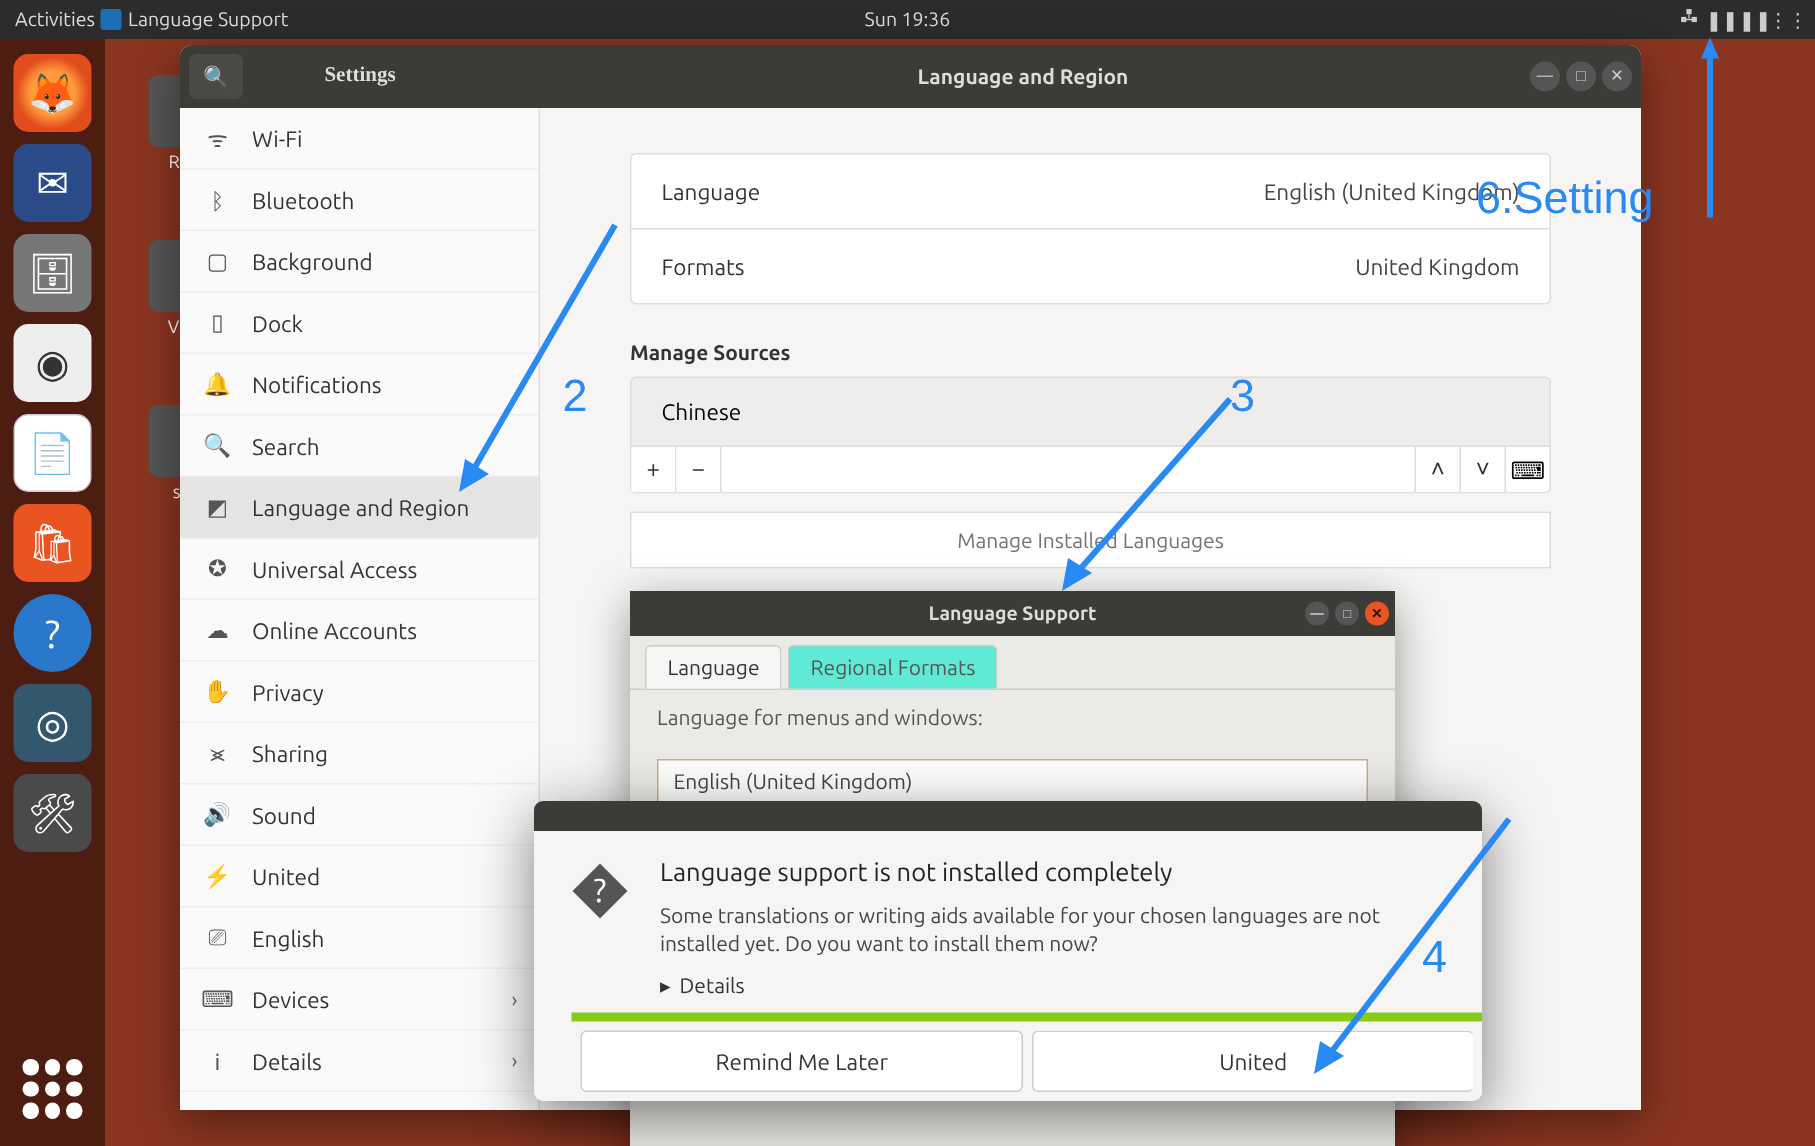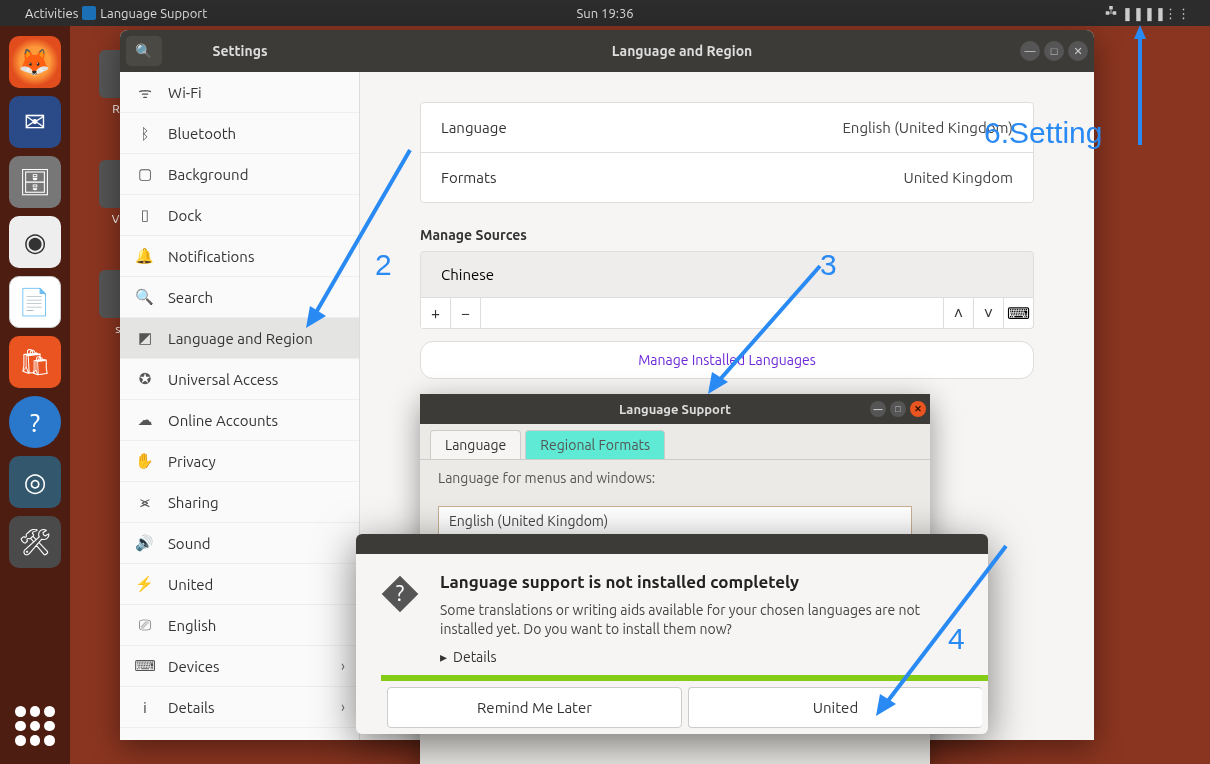--- a/index.html
+++ b/index.html
@@ -1,19 +1,19 @@
 <!DOCTYPE html>
 <html><head>
 <meta charset="utf-8">
 <style>
 * { margin: 0; padding: 0; box-sizing: border-box; font-family: "Ubuntu", "Segoe UI", sans-serif; }
 body { width: 1210px; height: 764px; background: #8a3520; overflow: hidden; position: relative; }
 
 
-.topbar { position: absolute; top: 0; left: 0; right: 0; height: 26px; background: #2c2c2c; color: #ddd; display: flex; align-items: center; padding: 0 25px; font-size: 13px; }
+.topbar { position: absolute; top: 0; left: 0; right: 0; height: 26px; background: #2c2c2c; color: #ddd; display: flex; align-items: center; padding: 0 10px; font-size: 13px; }
 .topbar .center { position: absolute; left: 50%; transform: translateX(-50%); }
 .topbar .right { margin-left: auto; display: flex; gap: 6px; }
 .topbar .app-icon { width: 14px; height: 14px; background:#1a6fb5; display:inline-block; margin: 0 4px; vertical-align: middle; border-radius:2px;}
 .topbar .tray-icon { width:16px; height:16px; display:inline-flex; align-items:center; justify-content:center; color:#ccc; }
 .topbar .tray-icon svg { width:14px; height:14px; fill:#ccc; }
 
 
 .dock { position: absolute; top: 26px; left: 0; bottom: 0; width: 70px; background: rgba(30,10,5,0.55); display: flex; flex-direction: column; align-items: center; padding-top: 10px; gap: 8px; }
 .dock .item { width: 52px; height: 52px; border-radius: 10px; background: #3a3a3a; display:flex; align-items:center; justify-content:center; font-size:26px; color:#fff; }
 .dock .item.firefox { background: radial-gradient(circle,#ff9a3a 40%, #e24d1d 65%); }
@@ -32,21 +32,21 @@
 .desktop-icon { position: absolute; width: 70px; text-align: center; color: #fff; font-size: 12px; }
 .desktop-icon .glyph { width:48px; height:48px; margin: 0 auto 4px; background: #555; border-radius:6px;}
 .di1 { top: 50px; left: 88px; }
 .di2 { top: 160px; left: 88px; }
 .di3 { top: 270px; left: 88px; }
 
 
 .settings-win { position:absolute; top:30px; left:120px; width:974px; height:710px; background:#f6f5f4; border-radius:8px 8px 0 0; overflow:hidden; box-shadow:0 8px 30px rgba(0,0,0,0.4); }
 .settings-titlebar { height:42px; background:#3c3b37; display:flex; align-items:center; color:#ddd; font-size:14px; position:relative; }
 .settings-titlebar .search-btn { width:36px; height:30px; margin-left:6px; background:#4a4944; border-radius:5px; display:flex; align-items:center; justify-content:center; font-size:14px;}
-.settings-titlebar .title-left { position:absolute; left:0; width:240px; text-align:center; font-weight:bold;}
+.settings-titlebar .title-left { position:absolute; left:0; width:240px; text-align:center; font-weight:bold;font-family:Liberation Serif, serif;}
 .settings-titlebar .title-right { position:absolute; left:240px; right:90px; text-align:center; font-weight:bold;}
 .win-controls { position:absolute; right:6px; display:flex; gap:4px; }
 .win-controls span { width:20px; height:20px; border-radius:50%; background:#555; display:inline-flex; align-items:center; justify-content:center; font-size:11px; color:#ccc; line-height:1;}
 .settings-body { display:flex; height:calc(100% - 42px); }
 .sidebar { width:240px; background:#fafafa; border-right:1px solid #ddd; overflow:auto;}
 .sb-item { display:flex; align-items:center; gap:14px; padding:11px 16px; font-size:15px; color:#333; border-bottom:1px solid #eee; position:relative;}
 .sb-item.active { background:#e4e4e2; }
 .sb-icon { width:18px; height:18px; display:inline-flex; align-items:center; justify-content:center; color:#555; font-size:15px;}
 .sb-chevron { position:absolute; right:14px; font-size:14px; color:#666; }
 
@@ -58,21 +58,21 @@
 
 .section-label { margin-top:24px; margin-bottom:8px; font-size:14px; font-weight:bold; color:#333;}
 .input-list { background:#eeedec; border:1px solid #ddd; border-radius:4px 4px 0 0;}
 .input-item { padding:14px 20px; font-size:15px;}
 .input-toolbar { display:flex; border:1px solid #ddd; border-top:none; border-radius:0 0 4px 4px; background:#fff;}
 .input-toolbar button { width:30px; height:30px; border:none; border-right:1px solid #ddd; background:#fff; font-size:16px; color:#333;}
 .input-toolbar .spacer { flex:1; }
 .input-toolbar .caretbox button, .input-toolbar .kb { border-left:1px solid #ddd; border-right:none;}
 .input-toolbar .kb { display:flex; align-items:center; justify-content:center; width:30px;}
 
-.manage-btn { margin-top:12px; width:100%; padding:10px; border:1px solid #ddd; border-radius:13px; background:#fff; font-size:14px; color:#6d28d9; text-align:center;}
+.manage-btn { margin-top:12px; width:100%; padding:10px; border:1px solid #ddd; border-radius:0; background:#fff; font-size:14px; color:#737373; text-align:center;}
 
 
 .lang-win { position:absolute; top:394px; left:420px; width:510px; background:#eceae6; border-radius:6px 6px 0 0; box-shadow:0 8px 30px rgba(0,0,0,0.4);}
 .lang-titlebar { height:30px; background:#3c3b37; display:flex; align-items:center; justify-content:center; color:#ddd; font-size:13px; font-weight:bold; position:relative;}
 .lang-titlebar .win-controls { right:4px; }
 .lang-titlebar .win-controls span { width:16px; height:16px; font-size:9px;}
 .lang-titlebar .close { background:#e95420; color:#2a1000;}
 .tabs { display:flex; padding:6px 10px 0; gap:4px; border-bottom:1px solid #ccc;}
 .tab { padding:6px 14px; font-size:14px; color:#555; border:1px solid #ccc; border-bottom:none; border-radius:4px 4px 0 0; background:#5eead4;}
 .tab.active { background:#f6f5f3; color:#333;}
@@ -81,21 +81,21 @@
 .lang-listbox { border:1px solid #c8b090; background:#fff; }
 .lang-listbox .row { padding:6px 10px; font-size:14px; color:#444; border-bottom:1px dotted #d6c19c;}
 .install-btn { margin-top:210px; padding:6px 12px; border:1px solid #bbb; border-radius:4px; background:#fdfdfd; font-size:14px;}
 
 
 .modal { position:absolute; top:534px; left:356px; width:632px; background:#f6f5f4; border-radius:6px; box-shadow:0 10px 40px rgba(0,0,0,0.5);}
 .modal-titlebar { height:20px; background:#3c3b37; border-radius:6px 6px 0 0;}
 .modal-body { display:flex; padding:18px 22px 10px; gap:18px;}
 .modal-icon { width:44px; flex-shrink:0; }
 .modal-icon svg { width:44px; height:44px; fill:#555;}
-.modal-text h3 { font-size:17px; color:#222; margin-bottom:10px; font-weight:bold;}
+.modal-text h3 { font-size:17px; color:#222; margin-bottom:10px; font-weight:normal;}
 .modal-text p { font-size:14px; color:#444; line-height:1.35;}
 .details { padding: 0 22px 10px 84px; font-size:14px; color:#333;}
 .details::before { content:"▸"; margin-right:6px;}
 .modal-buttons { display:flex; border-top:6px solid #84cc16;margin-left:25px;}
 .modal-buttons button { flex:1; padding:11px 0; border:none; background:#fff; font-size:15px; color:#333; border-right:1px solid #ddd;}
 .modal-buttons button:last-child { border-right:none;}
 .modal-buttons { padding:6px; gap:6px;}
 .modal-buttons button { border:1px solid #ccc; border-radius:4px;}
 
 

